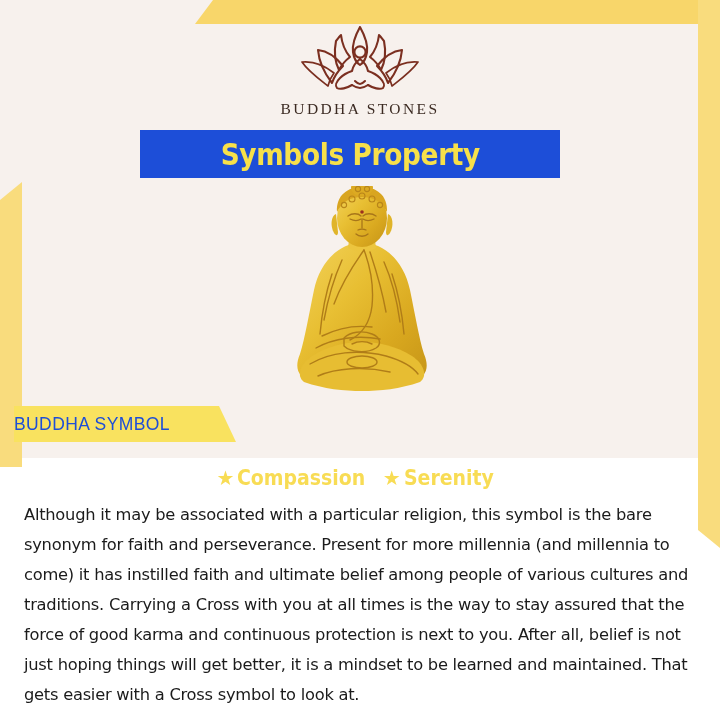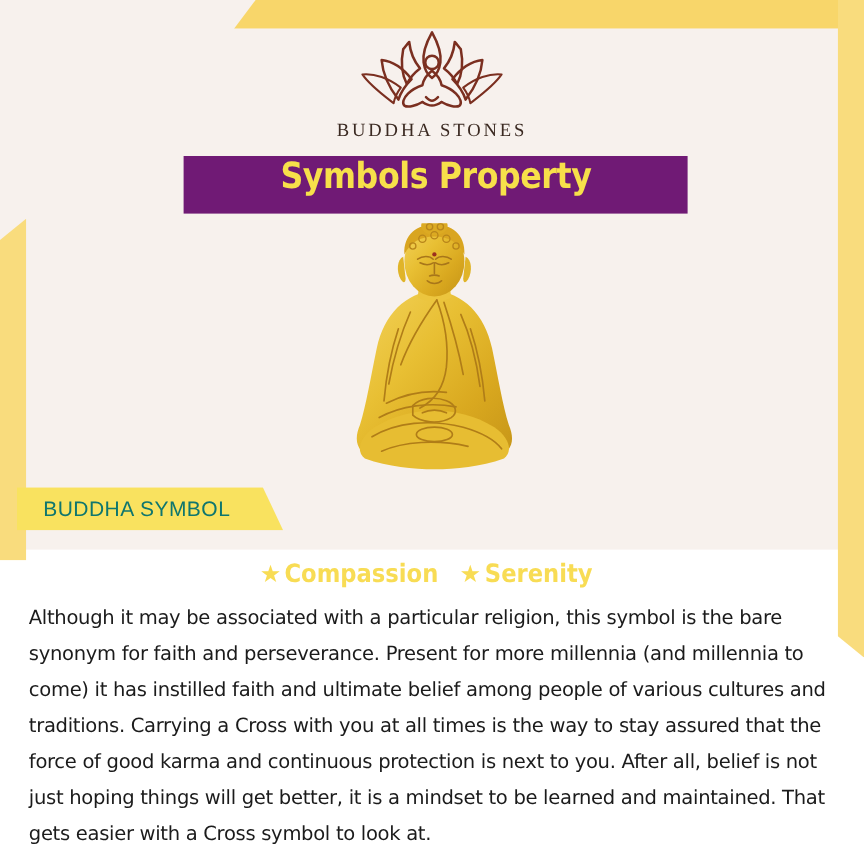--- a/index.html
+++ b/index.html
@@ -49,23 +49,23 @@
     margin-top:6px;
     font-family:"Liberation Serif", serif;
     font-size:15.5px;
     letter-spacing:2.4px;
     color:#3b2a22;
     white-space:nowrap;
   }
 
   
   .title-banner {
-    position:absolute; left:153px; top:130px; width:420px; height:48px;
-    background:#701a75;
-    display:flex; justify-content:center;
+    position:absolute; left:140px; top:130px; width:420px; height:48px;
+    background:#1d4ed8;
+    display:flex; align-items:center; justify-content:center;
   }
   .title-text {
     font-family:"DejaVu Sans", sans-serif;
     font-weight:bold;
     font-size:30px;
     color:#f7e04a;
     letter-spacing:-0.4px;
     transform:scaleX(0.88);
     transform-origin:center;
     white-space:nowrap;
@@ -78,22 +78,21 @@
   .buddha-wrap svg { width:100%; height:100%; display:block; }
 
   
   .symbol-tag {
     position:absolute; left:14px; top:406px; width:222px; height:36px;
     background:#f9e25f;
     clip-path:polygon(0 0, 205px 0, 222px 100%, 0 100%);
     display:flex; align-items:center;
   }
   .symbol-tag-label {
-    padding-left:22px;
-    color:#0f766e;
+    color:#1d4ed8;
     font-size:17.5px;
     letter-spacing:0.4px;
     white-space:nowrap;
   }
 
   
   .subtitle {
     position:absolute; left:0; top:466px; width:720px;
     display:flex; align-items:center; justify-content:center;
     gap:3px;

